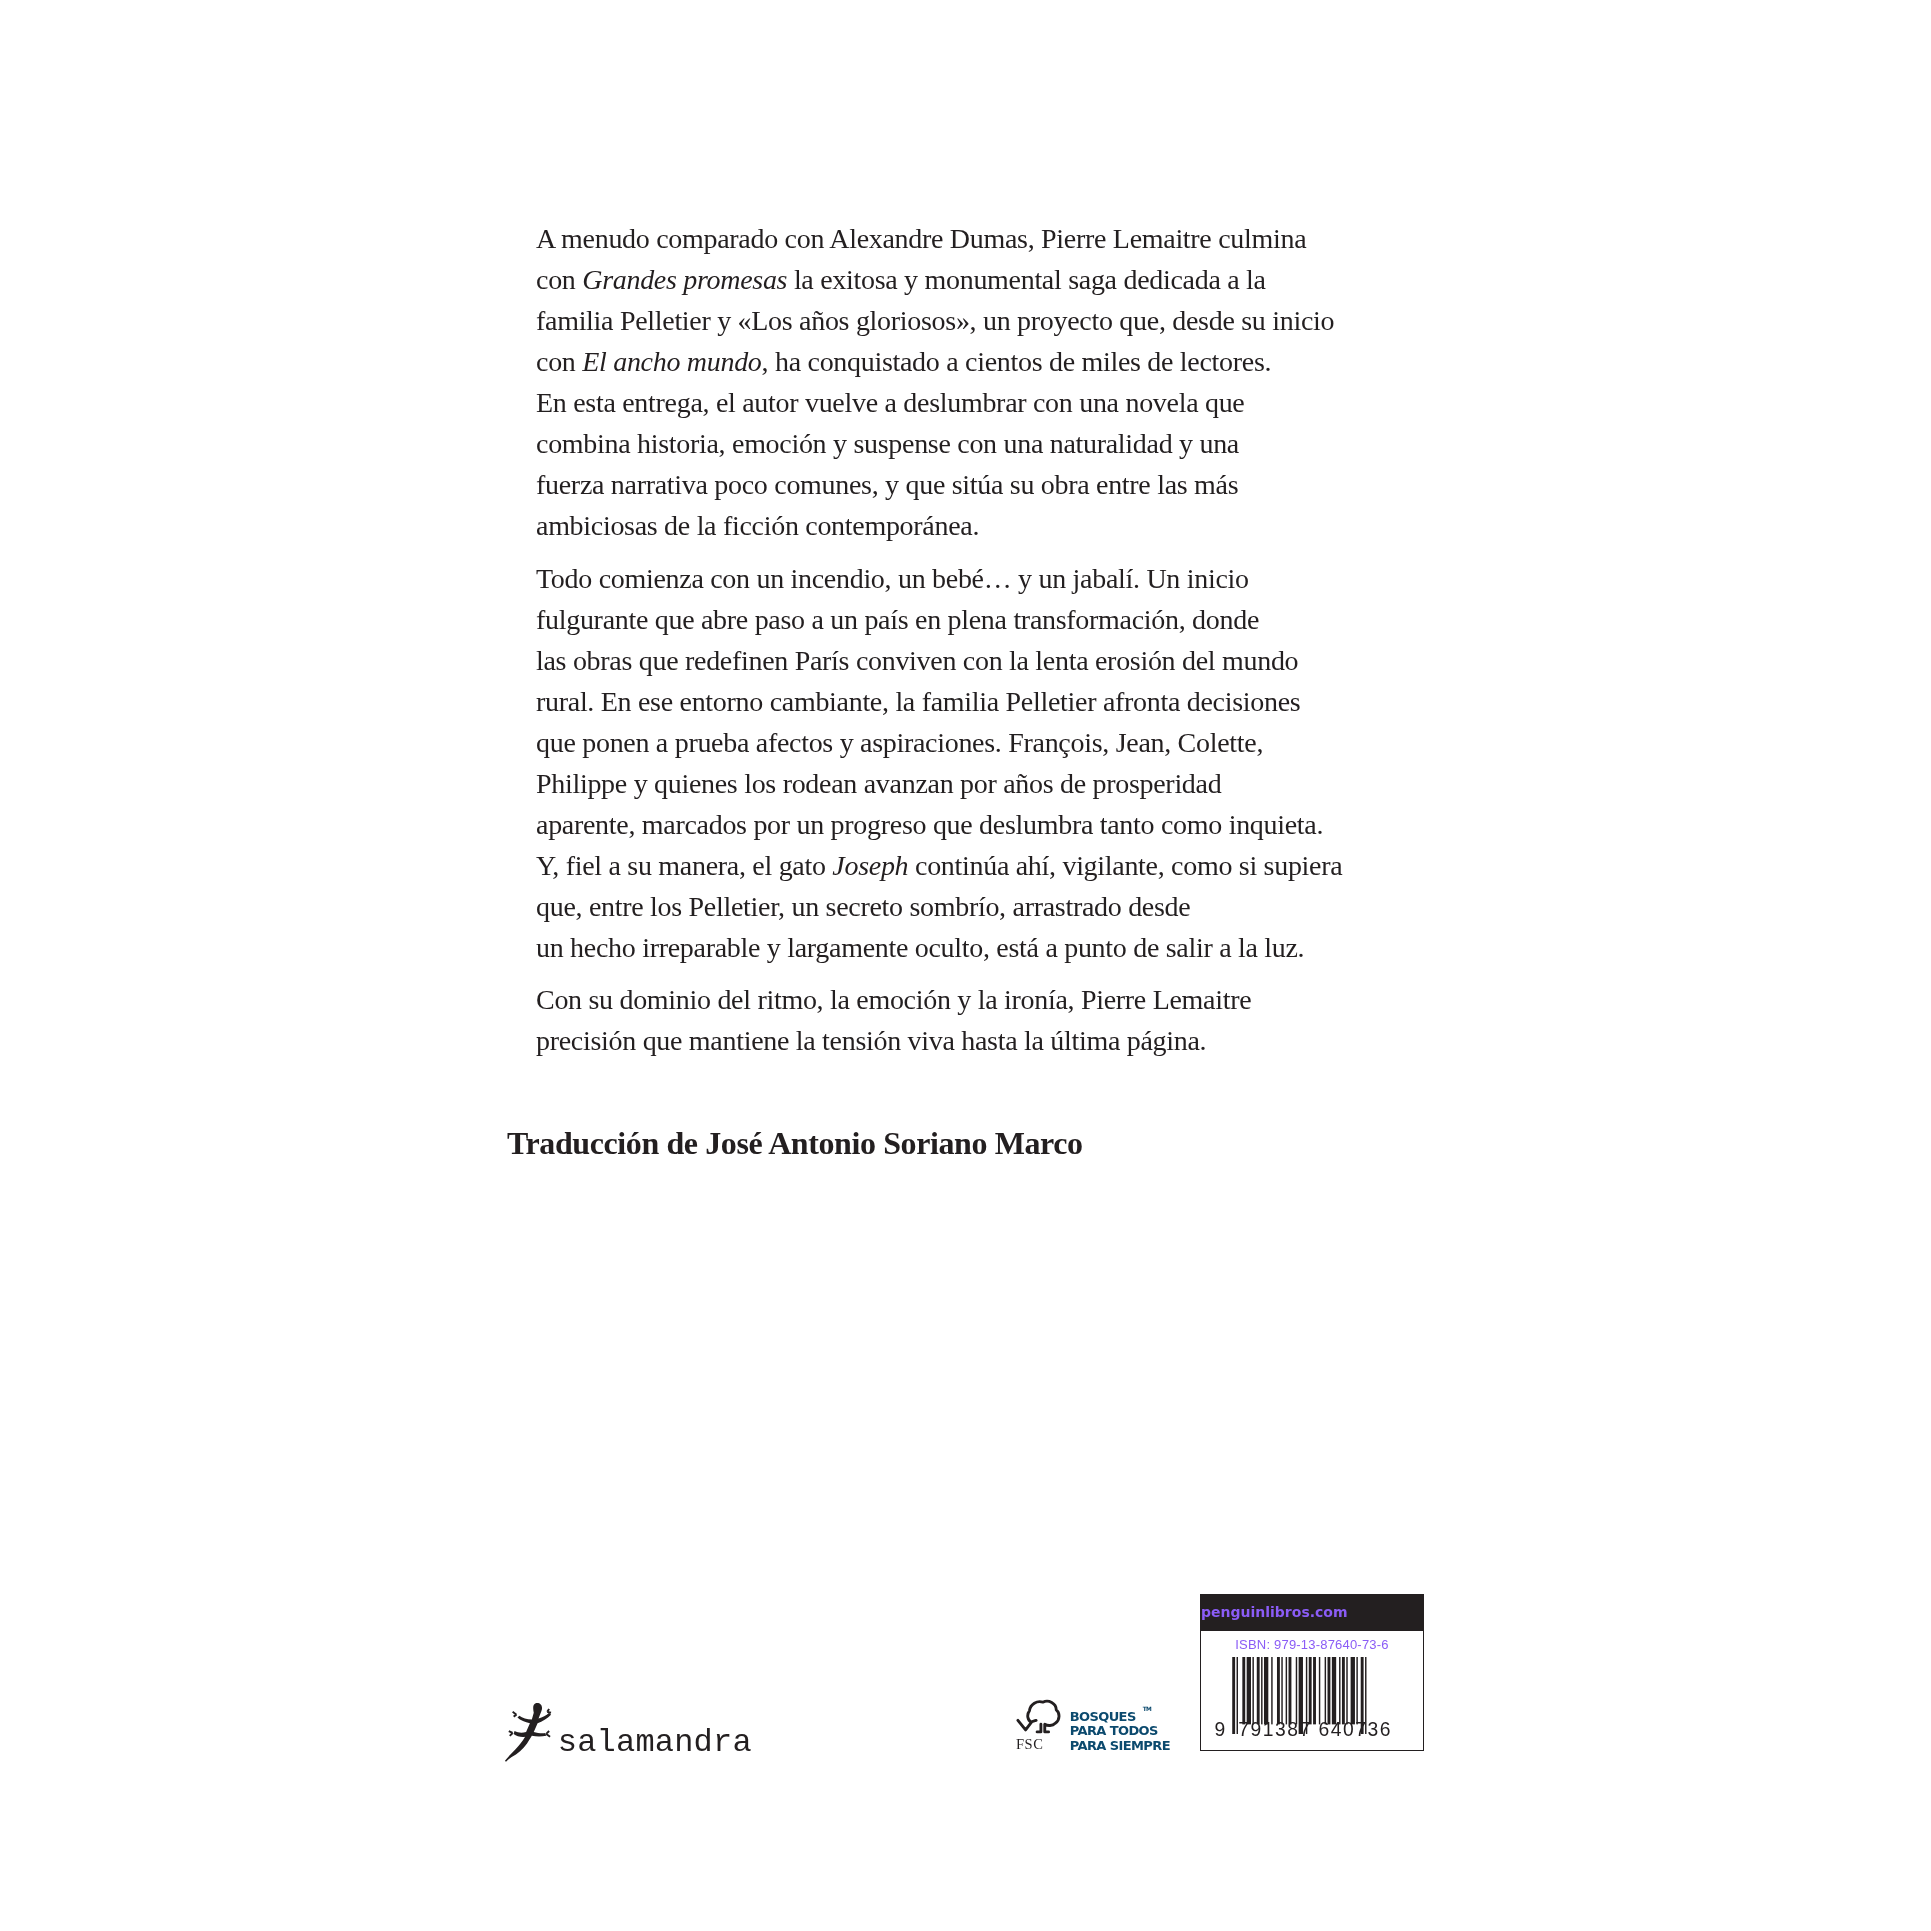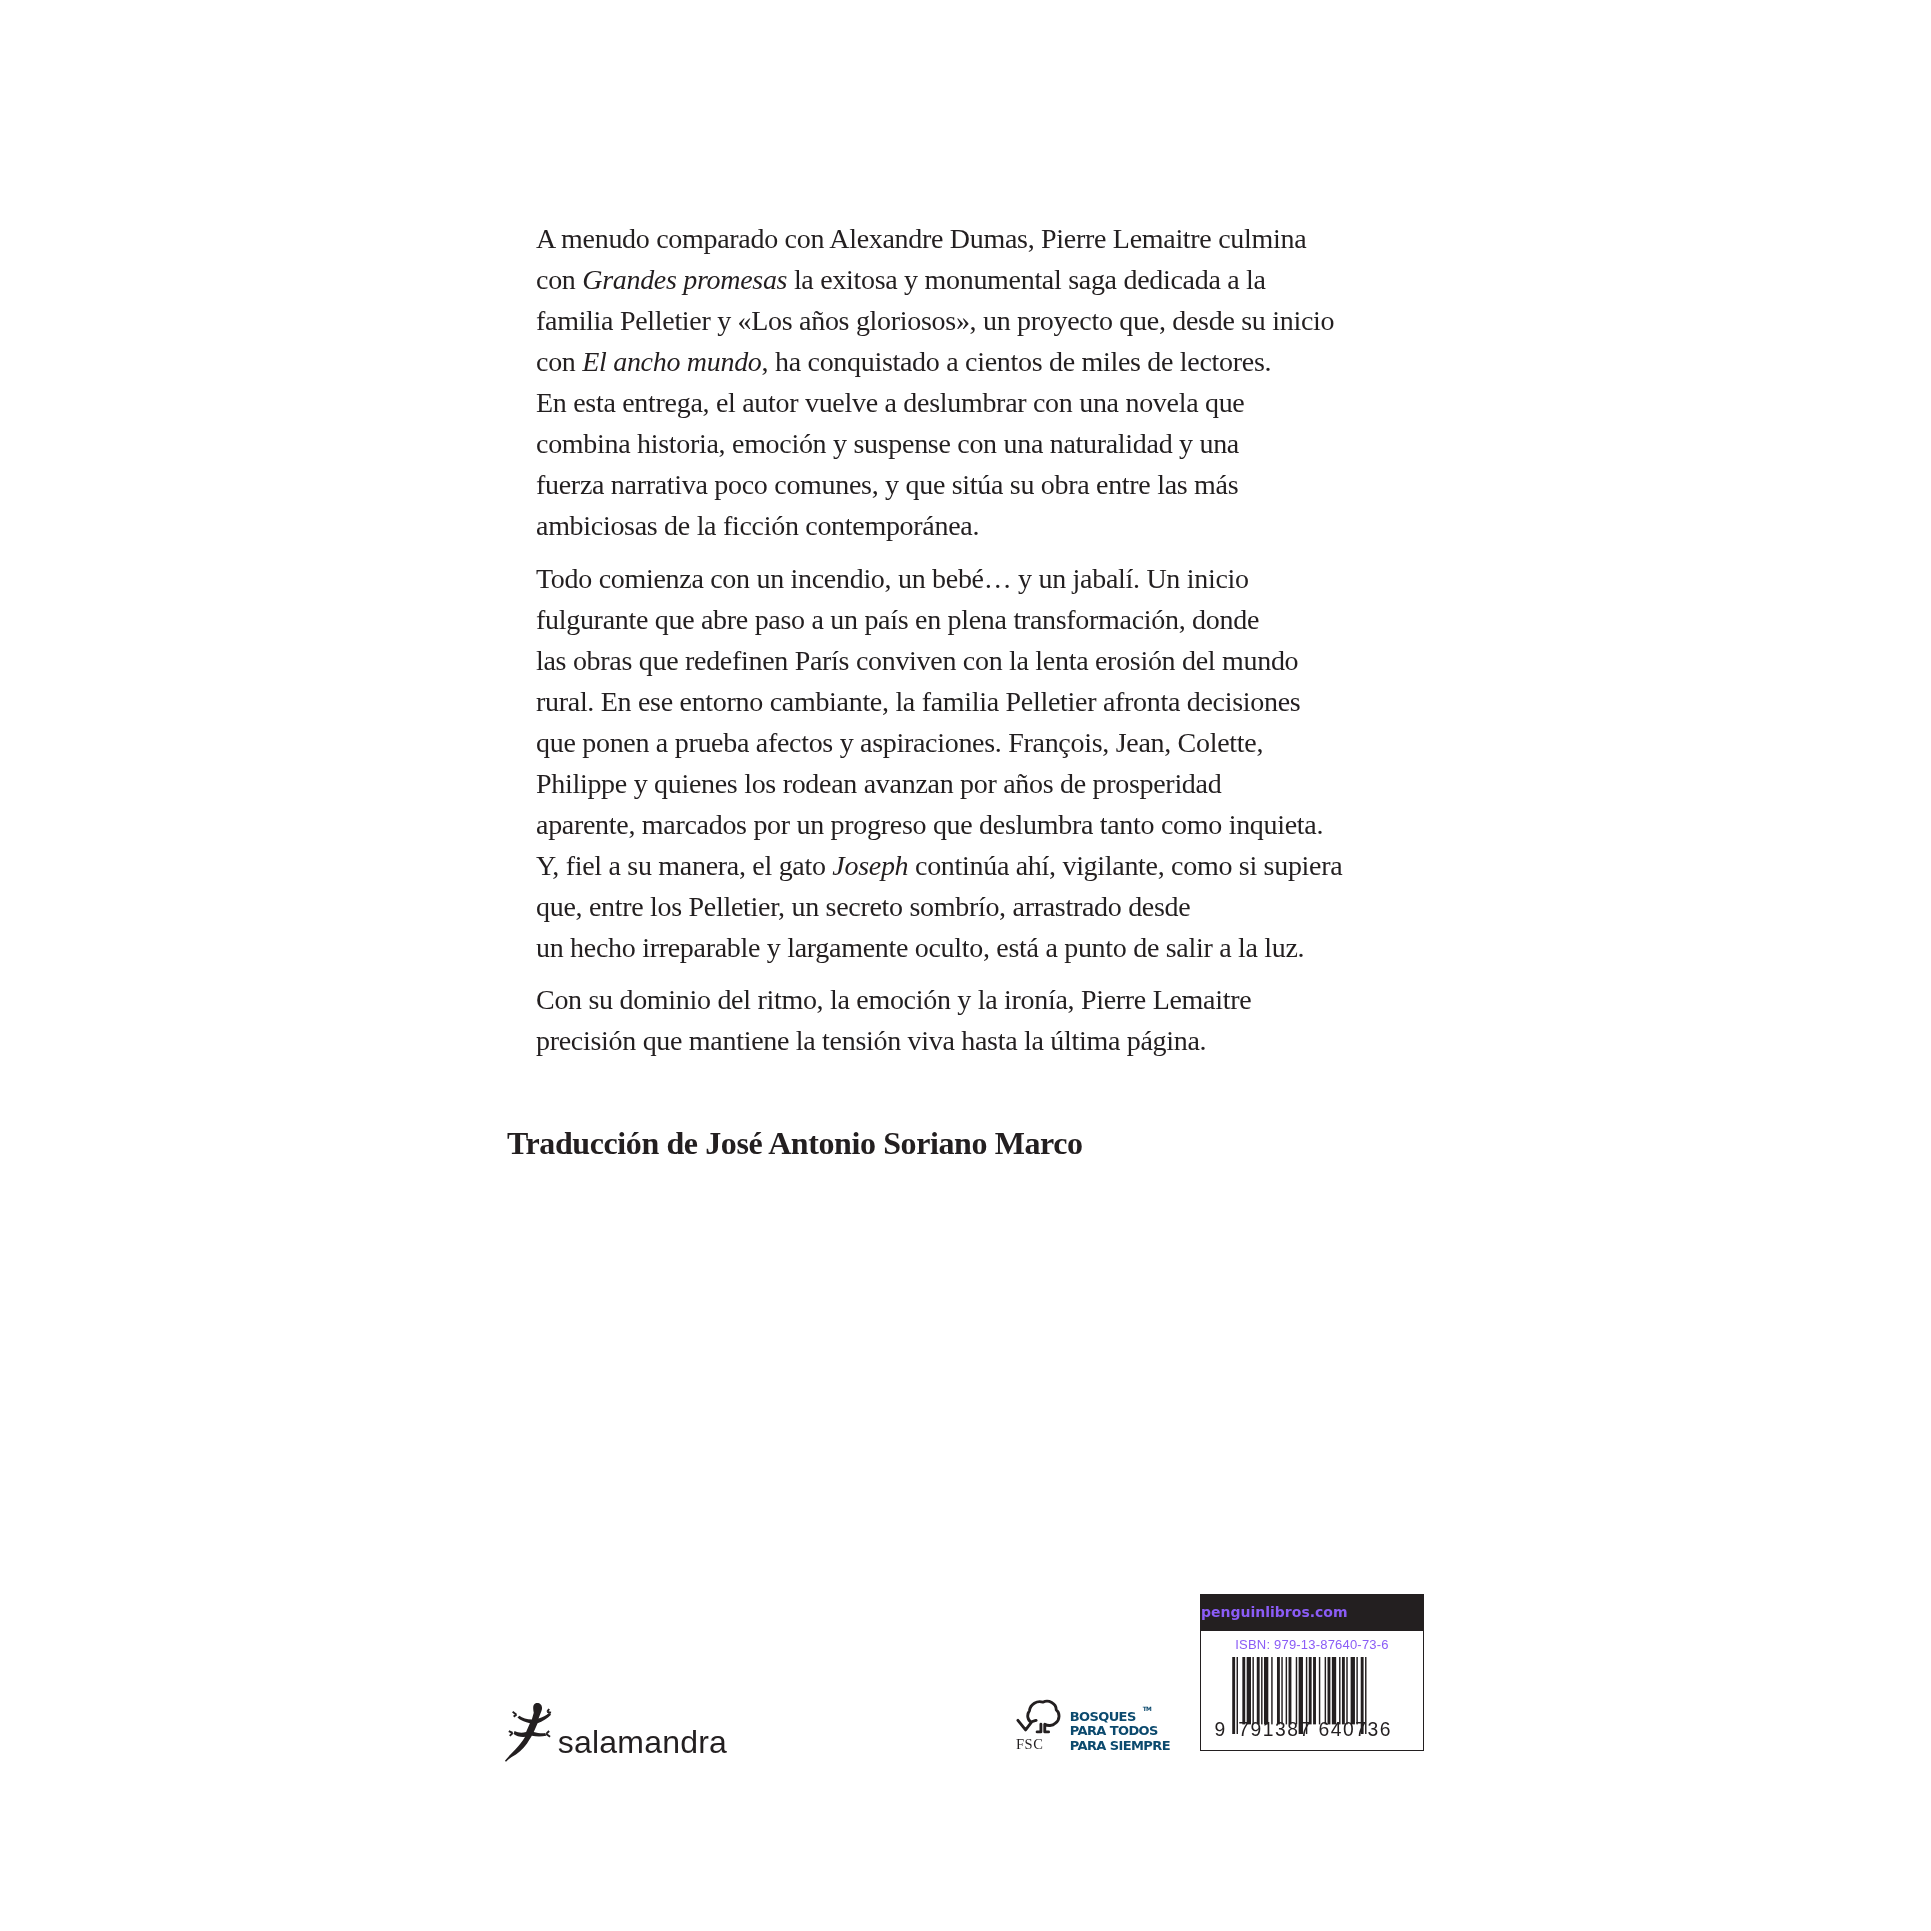--- a/index.html
+++ b/index.html
@@ -11,21 +11,21 @@
     font-size:28px; line-height:41px; letter-spacing:-0.3px; color:#231f20;margin-left:20px;
   }
   .blurb p { margin:0 0 11.6px 0; }
   .line { display:block; white-space:nowrap; }
   .credit {
     position:absolute; left:507px; top:1125px;
     font-family:"Liberation Serif","DejaVu Serif",serif;
     font-weight:bold; font-size:32px; letter-spacing:-0.4px; color:#231f20; white-space:nowrap;
   }
   .salamandra { position:absolute; left:504px; top:1701px; display:flex; align-items:center; }
-  .salamandra-text { font-family:Liberation Sans, sans-serif; font-size:32px; color:#231f20; margin-left:5.8px; margin-top:21px; letter-spacing:0.2px;}
+  .salamandra-text { font-family:Liberation Mono, monospace; font-size:32px; color:#231f20; margin-left:5.8px; margin-top:21px; letter-spacing:0.2px;}
   .fsc { position:absolute; left:1016px; top:1697px; display:flex; align-items:flex-end; }
   .fsc-text { font-family:"DejaVu Sans","Liberation Sans",sans-serif; font-weight:bold; font-size:13px; line-height:14.5px; color:#0c4a6e; margin-left:7.7px; letter-spacing:-0.6px; position:relative; }
   .fsc-tm { position:absolute; left:73px; top:-7.7px; font-size:5.8px; }
   .barcode-box { position:absolute; left:1200px; top:1594px; width:224px; height:157px; border:1.9px solid #231f20; box-sizing:border-box; background:#fff; }
   .barcode-header { background:#231f20; color:#8b5cf6; height:36px; line-height:35px; text-align:left; font-family:"DejaVu Sans","Liberation Sans",sans-serif; font-weight:bold; font-size:14px; }
   .isbn { font-family:"Liberation Sans","DejaVu Sans",sans-serif; font-size:13px; text-align:center; margin-top:5.8px; color:#8b5cf6; letter-spacing:0.2px;}
   .bars { position:absolute; left:31px; top:62px; }
   .bar-digits { position:absolute; left:13.5px; top:124px; font-family:"Liberation Sans","DejaVu Sans",sans-serif; font-size:19.3px; color:#231f20; white-space:nowrap; letter-spacing:1.5px; }
   .bar-digits .first { margin-right:11.6px; }
 </style>

